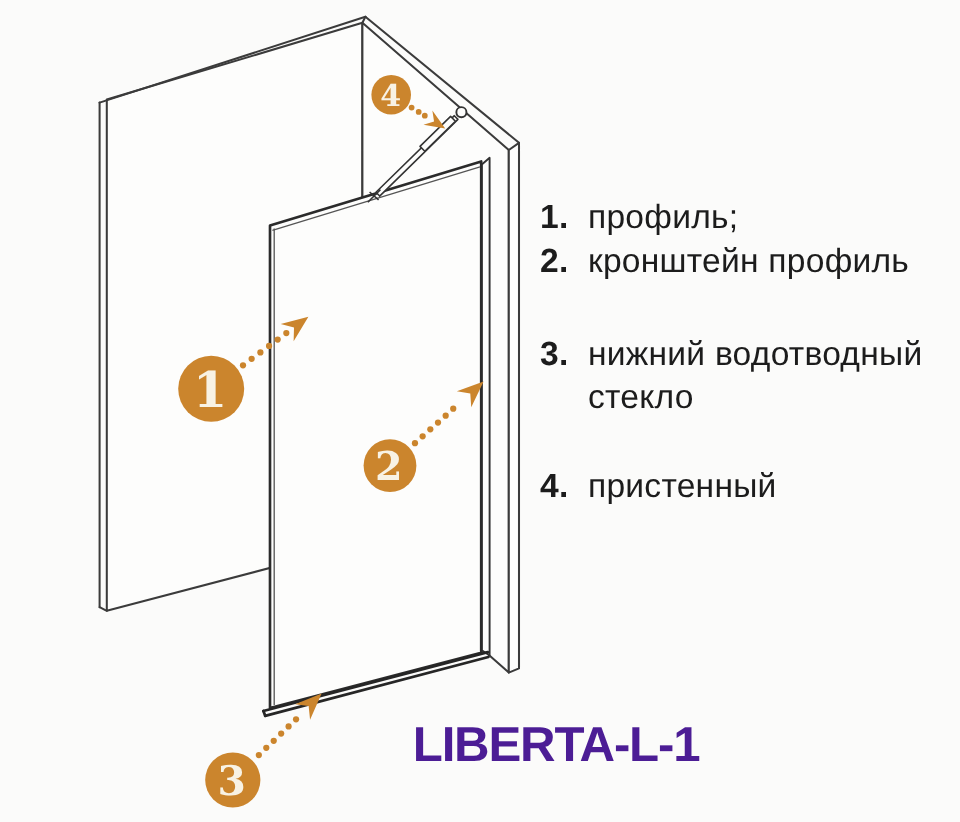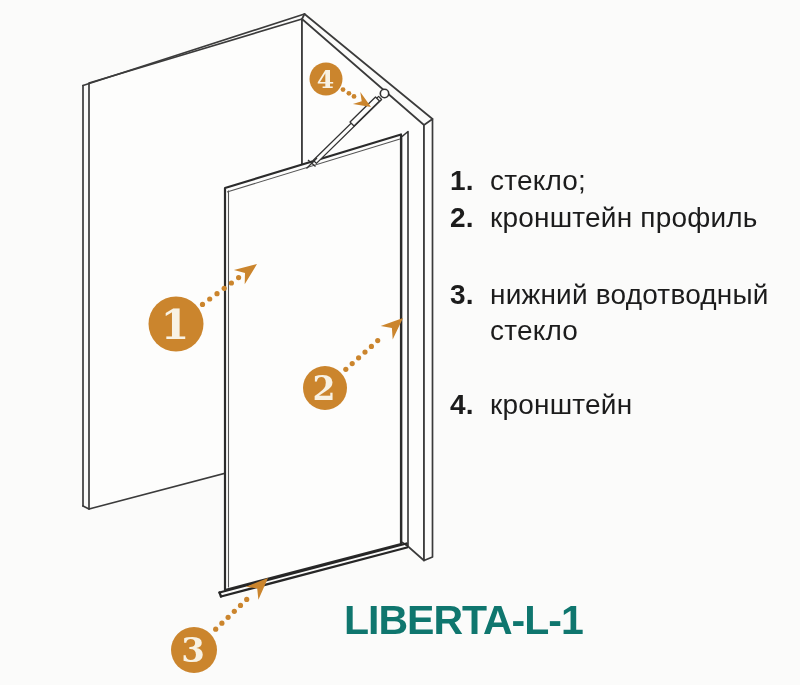--- a/index.html
+++ b/index.html
@@ -24,21 +24,21 @@
   }
   .legend{ position:absolute; left:450px; top:0; width:345px; color:var(--text); }
   .legend-item{
     position:absolute; left:0; width:330px;
     font-size:28px; line-height:36px; letter-spacing:0.2px;
     padding-left:40px; text-indent:-40px;
   }
   .legend-num{ display:inline-block; width:40px; text-indent:0; font-weight:bold; }
   .model-title{
     position:absolute; left:344px; top:597px; width:250px;
-    font-size:41px; font-weight:bold; letter-spacing:-1px; color:#0f766e;
+    font-size:41px; font-weight:bold; letter-spacing:-1px; color:#4c1d95;
     white-space:nowrap;
   }
 </style>
 </head>
 <body>
 
 <div class="stage">
 
   <svg class="diagram-svg" width="800" height="685" viewBox="0 0 800 685">
 
@@ -129,28 +129,28 @@
         <circle class="accent-fill" cx="354.0" cy="96.4" r="2.4"></circle>
         <polygon class="accent-fill" points="371,107 352.9,103.9 361.7,101.2 360.3,92.1"></polygon>
       </g>
       <circle class="accent-fill" cx="326" cy="79" r="16.5"></circle>
       <text class="callout-num" x="325.5" y="79" dy="0.36em" font-size="25">4</text>
     </g>
   </svg>
 
   <div class="legend">
     <div class="legend-item" style="top:163px">
-      <span class="legend-num">1.</span><span>стекло;</span>
+      <span class="legend-num">1.</span><span>профиль;</span>
     </div>
     <div class="legend-item" style="top:200px">
       <span class="legend-num">2.</span><span>кронштейн профиль</span>
     </div>
     <div class="legend-item" style="top:277px">
       <span class="legend-num">3.</span><span>нижний водотводный стекло</span>
     </div>
     <div class="legend-item" style="top:387px">
-      <span class="legend-num">4.</span><span>кронштейн</span>
+      <span class="legend-num">4.</span><span>пристенный</span>
     </div>
   </div>
 
   <div class="model-title">LIBERTA-L-1</div>
 
 </div>
 
 </body></html>

